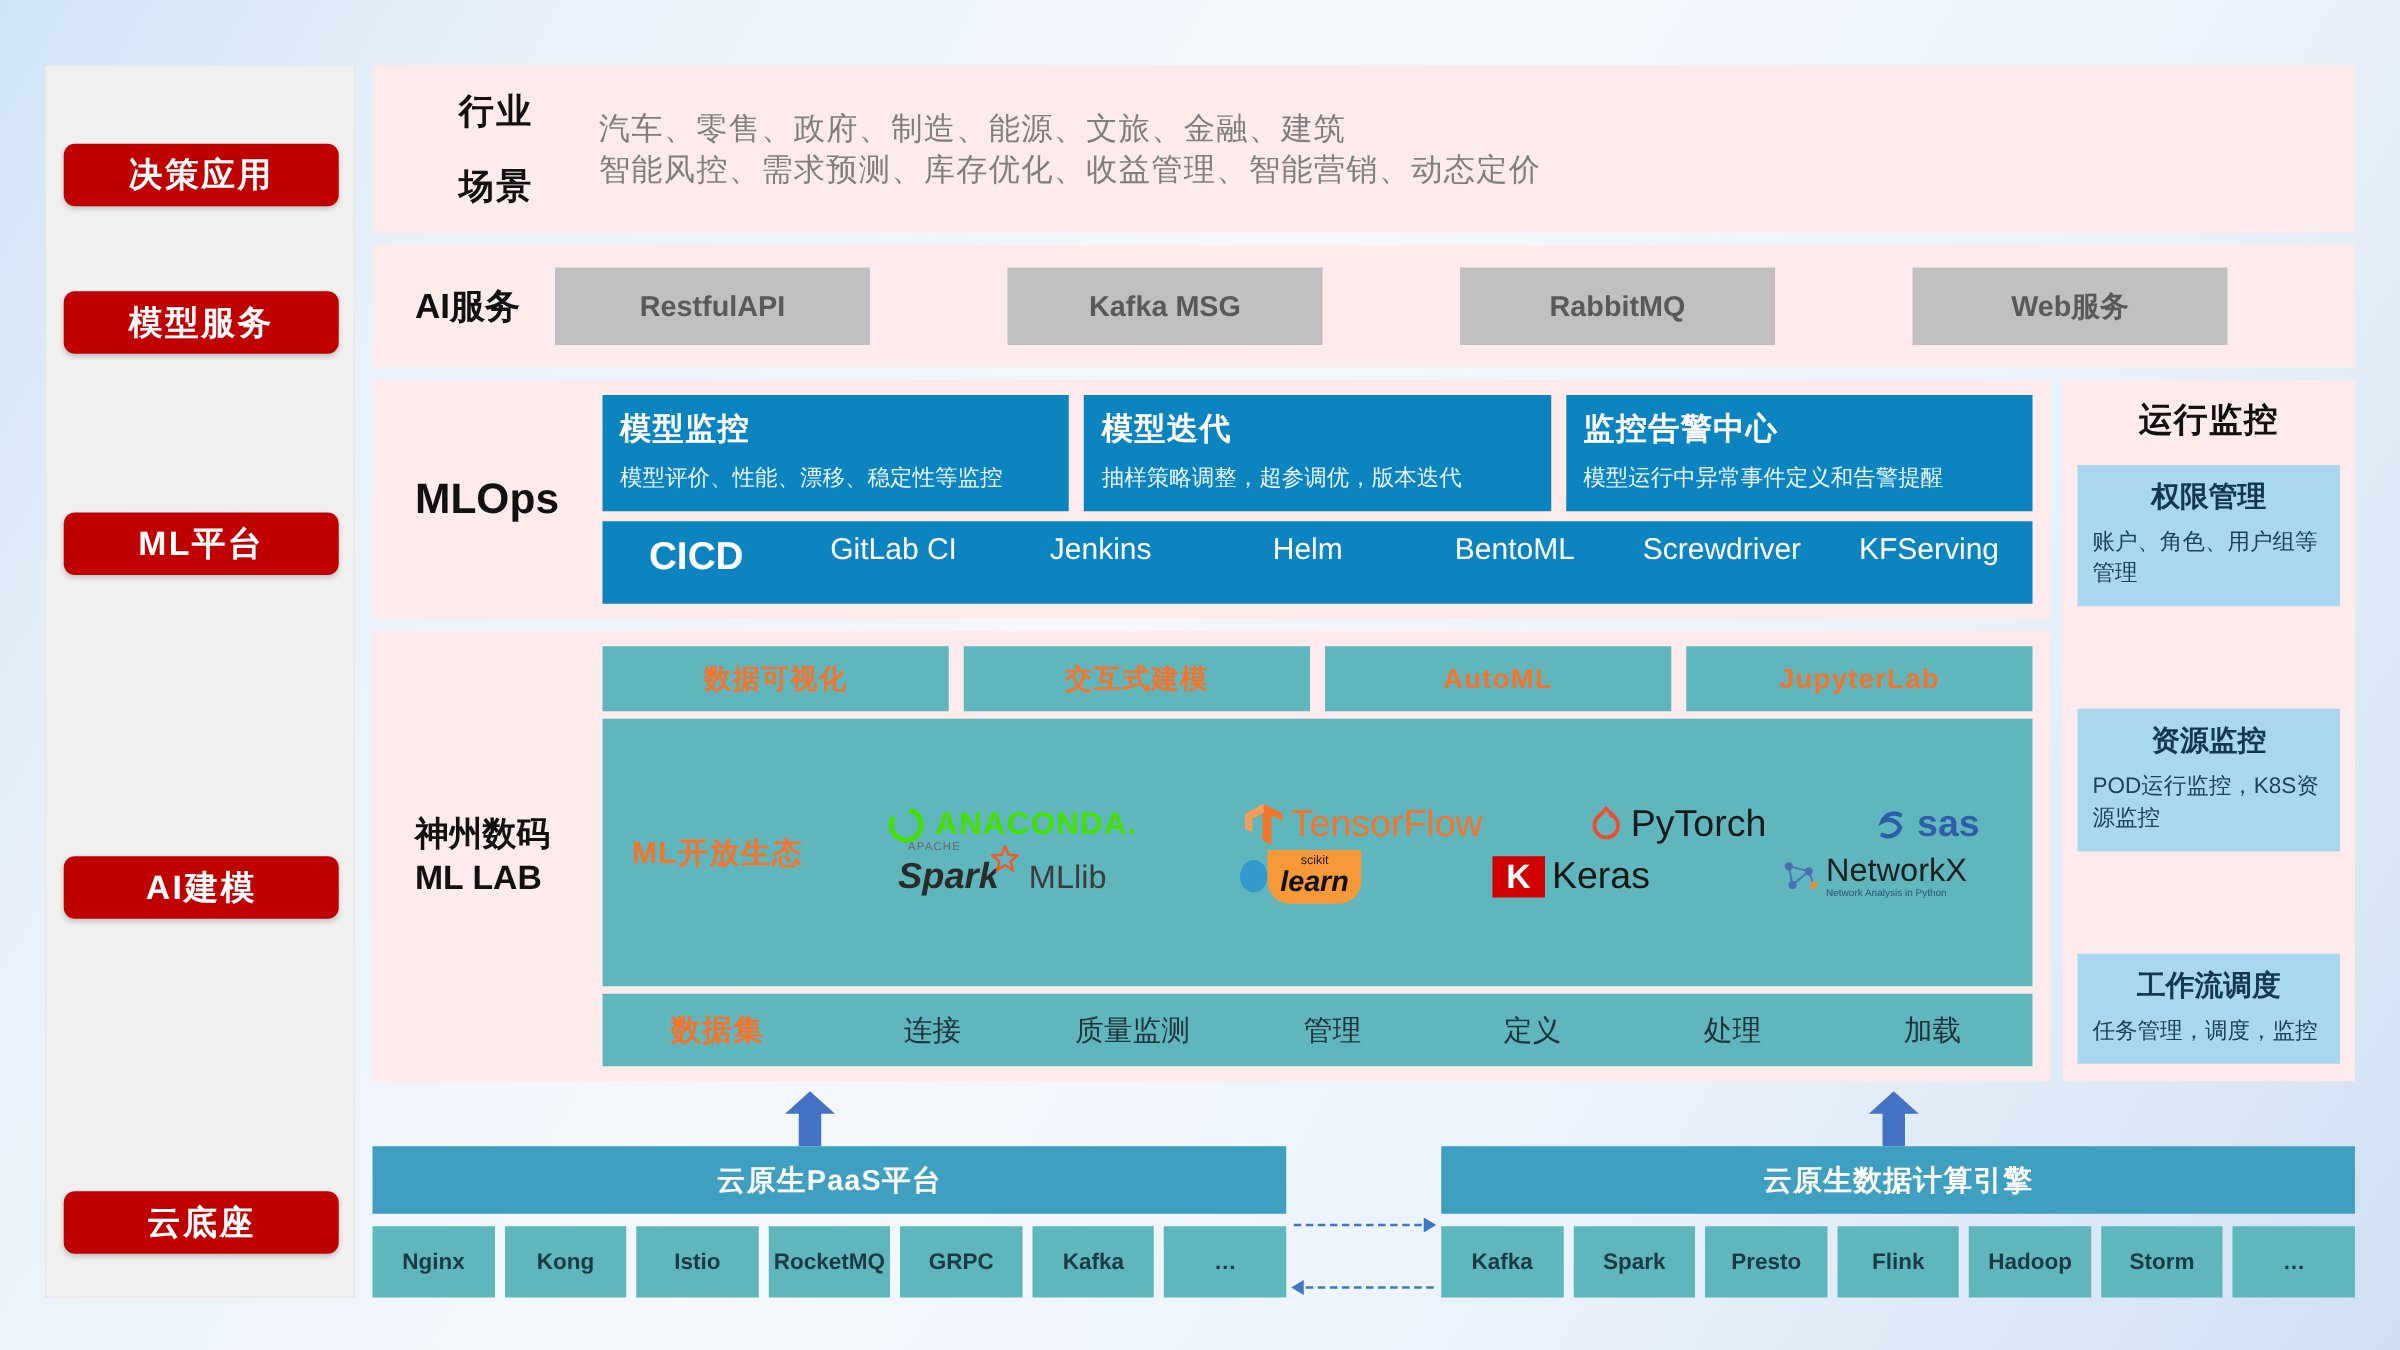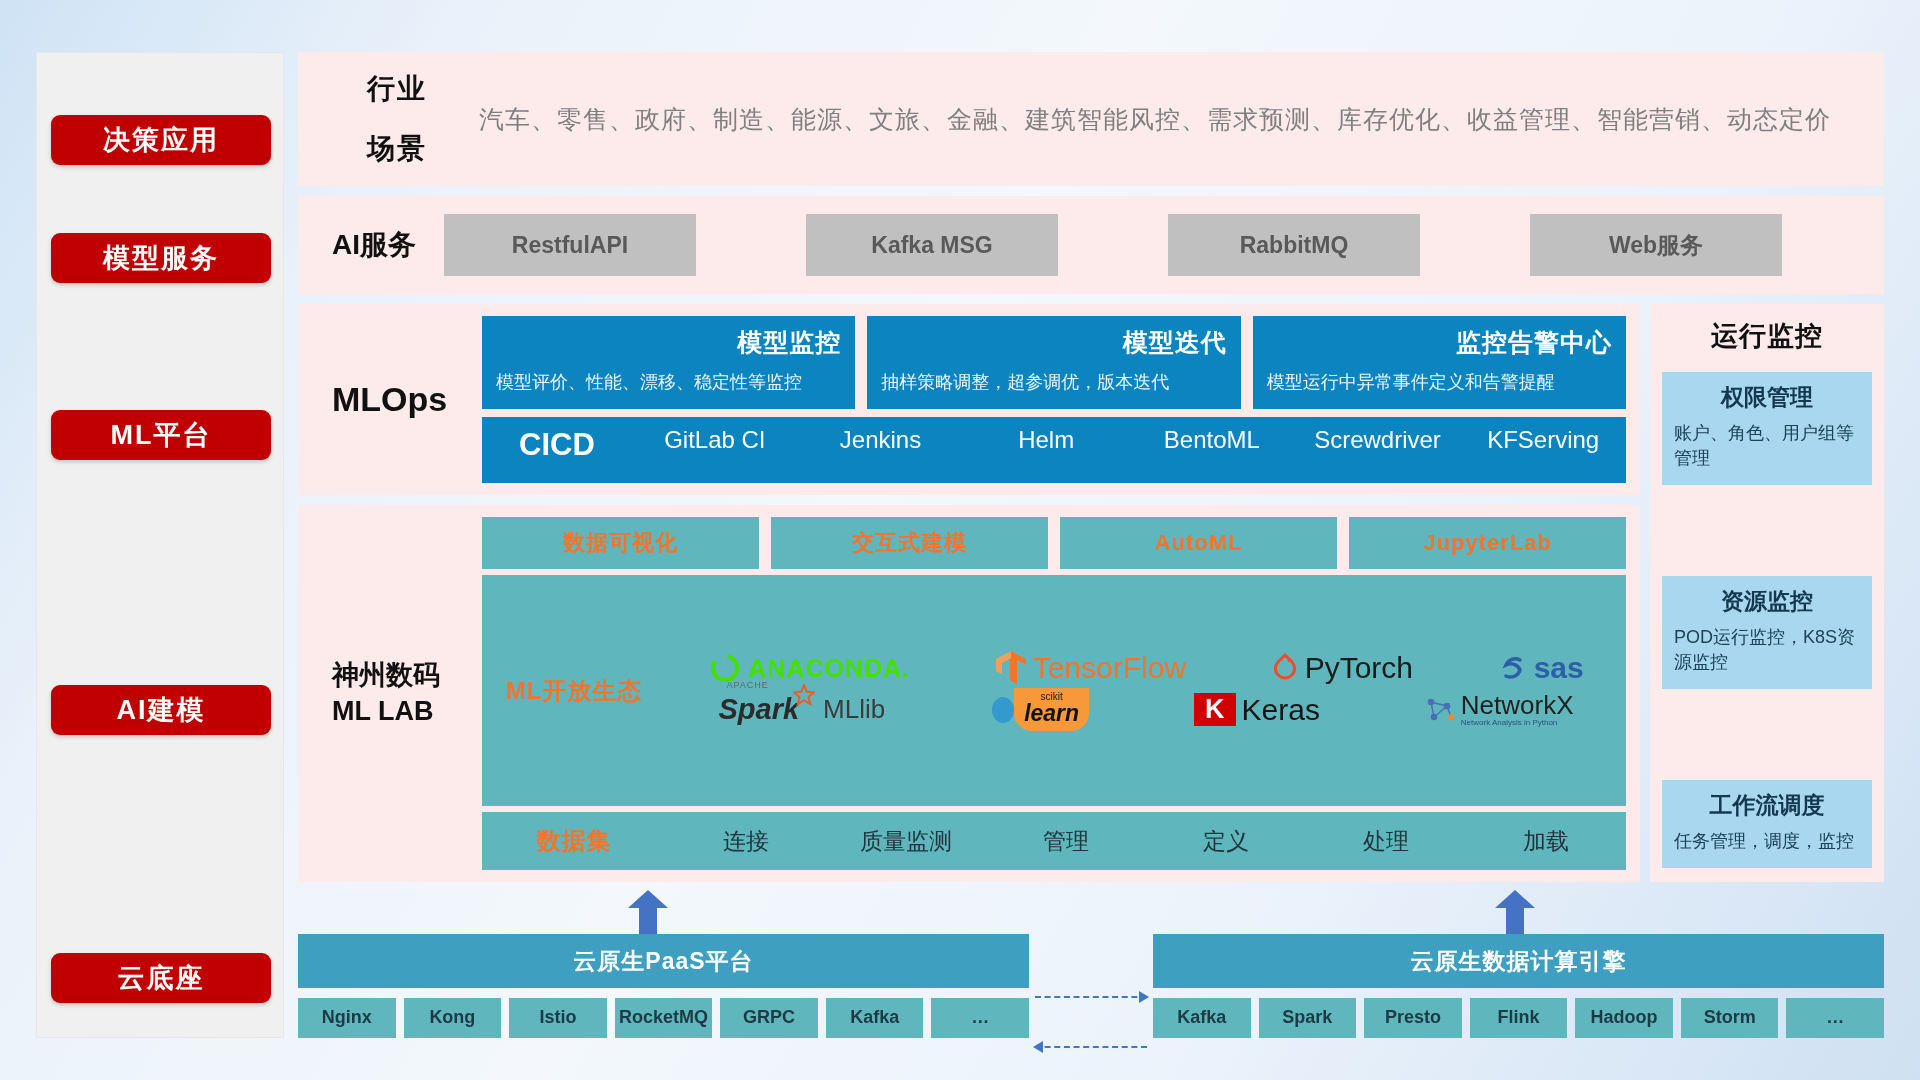--- a/index.html
+++ b/index.html
@@ -38,21 +38,21 @@
 
   
   .content { flex: 1; display: flex; flex-direction: column; gap: 10px; min-width: 0; }
 
   .band { background: #fdeaea; }
 
   
   .row-scene { display: flex; align-items: center; padding: 18px 0 18px 34px; gap: 0; }
   .scene-labels { width: 112px; flex: 0 0 112px; display: flex; flex-direction: column; gap: 22px; margin-left: 35px; }
   .scene-labels > div { font-size: 28px; font-weight: bold; color: #111; letter-spacing: 2px; }
-  .scene-values { display: flex; flex-direction: row; }
+  .scene-values { display: flex; flex-direction: column; }
   .scene-values > div { font-size: 25px; color: #7f7f7f; letter-spacing: 1px; }
 
   
   .row-ai { display: flex; align-items: center; padding: 18px 28px 18px 34px; gap: 0; }
   .ai-label { width: 112px; flex: 0 0 112px; font-size: 28px; font-weight: bold; color: #111; }
   .ai-btns { flex: 1; display: flex; gap: 110px; justify-content: flex-start; }
   .ai-btn {
     background: #c0c0c0; color: #595959;
     width: 252px; height: 62px;
     display: flex; align-items: center; justify-content: center;
@@ -61,21 +61,21 @@
 
   
   .mid { display: flex; gap: 10px; flex: 1; min-height: 0; }
   .mid-left { flex: 1; display: flex; flex-direction: column; gap: 10px; min-width: 0; }
 
   .row-mlops { background: #fdeaea; display: flex; padding: 12px 14px 12px 34px; }
   .mlops-label { width: 150px; flex: 0 0 150px; display: flex; align-items: center; font-size: 34px; font-weight: bold; color: #111; }
   .mlops-right { flex: 1; display: flex; flex-direction: column; gap: 8px; min-width: 0; }
   .mlops-cards { display: flex; gap: 12px; }
   .mlops-card { flex: 1; background: #0b84c0; color: #fff; padding: 10px 14px 14px 14px; min-width: 0; }
-  .mlops-card h4 { text-align: right; font-size: 25px; font-weight: bold; margin-bottom: 10px; letter-spacing: 1px; }
+  .mlops-card h4 { text-align: left; font-size: 25px; font-weight: bold; margin-bottom: 10px; letter-spacing: 1px; }
   .mlops-card p { font-size: 18px; line-height: 1.45; color: #eaf6fd; }
 
   .cicd { background: #0b84c0; color: #fff; display: flex; align-items: flex-start; height: 66px; overflow: hidden; padding: 10px 0 0 0; }
   .cicd .cicd-title { width: 150px; flex: 0 0 150px; text-align: center; font-size: 31px; font-weight: bold; }
   .cicd .cicd-items { flex: 1; display: flex; min-width: 0; }
   .cicd .cicd-item { flex: 1; text-align: center; font-size: 24px; min-width: 0; word-break: break-all; line-height: 1.05; }
 
   .row-lab { background: #fdeaea; display: flex; padding: 12px 14px 12px 34px; flex: 1; min-height: 0; }
   .lab-label { width: 150px; flex: 0 0 150px; display: flex; align-items: center; font-size: 27px; font-weight: bold; color: #111; line-height: 1.3; }
   .lab-right { flex: 1; display: flex; flex-direction: column; gap: 6px; min-width: 0; }
@@ -118,21 +118,21 @@
   .up-arrow.a1 { left: 330px; }
   .up-arrow.a2 { left: 1197px; }
 
   .base-row { display: flex; gap: 0; align-items: flex-start; position: relative; }
   .base-col { width: 731px; flex: 0 0 731px; }
   .base-gap { flex: 1; position: relative; }
   .base-head { background: #3e9fc0; color: #fff; height: 54px; display: flex; align-items: center; justify-content: center; font-size: 23px; font-weight: bold; letter-spacing: 1px; }
   .base-chips { display: flex; gap: 8px; margin-top: 10px; }
   .chip {
     flex: 1; background: #5fb7bd; color: #1b3a45;
-    height: 40px; display: flex; align-items: center; justify-content: center;
+    height: 57px; display: flex; align-items: center; justify-content: center;
     font-size: 18px; font-weight: bold; text-align: center; line-height: 1.1; padding: 0 2px;
     word-break: break-all;
   }
   .dashed { position: absolute; left: 6px; right: 6px; height: 0; border-top: 2px dashed #3e78c4; }
   .dashed.d1 { top: 62px; }
   .dashed.d2 { top: 112px; }
   .dashed .ah { position: absolute; width: 0; height: 0; top: -7px; border-top: 6px solid transparent; border-bottom: 6px solid transparent; }
   .dashed.d1 .ah { right: -2px; border-left: 10px solid #3e78c4; }
   .dashed.d2 .ah { left: -2px; border-right: 10px solid #3e78c4; }
 

